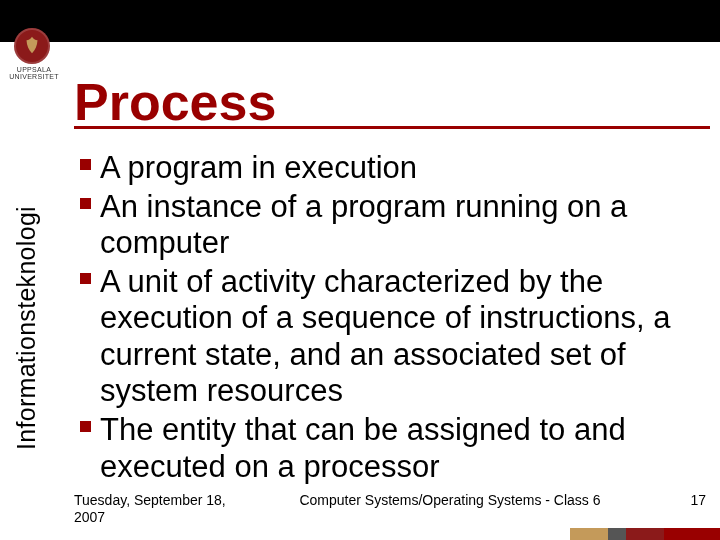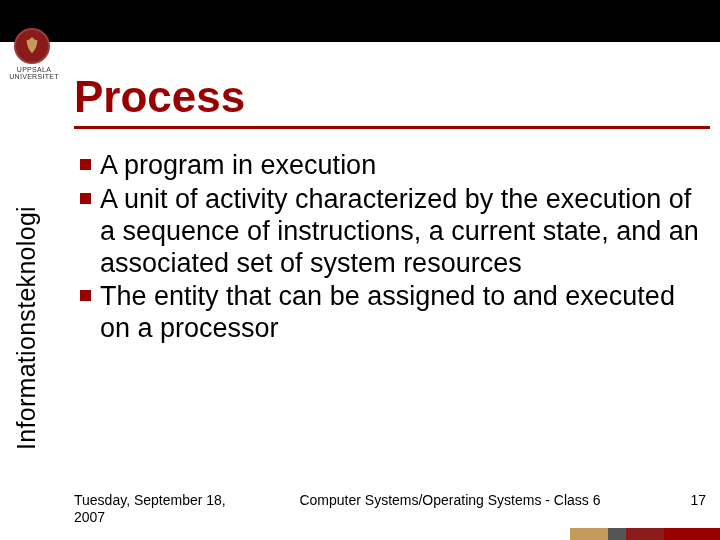--- a/index.html
+++ b/index.html
@@ -14,40 +14,40 @@
     box-shadow: inset 0 0 0 2px rgba(255,255,255,0.15);
   }
   .seal svg { width: 22px; height: 22px; fill: #c49a5a; }
   .seal-caption {
     position: absolute; left: 8px; top: 66px; font-size: 7px; letter-spacing: 0.3px;
     color: #333; text-align: center; width: 52px; line-height: 1.05;
   }
 
   .title {
     position: absolute; left: 74px; top: 72px;
-    font-size: 44px; font-weight: 700; color: #990000;
+    font-size: 52px; font-weight: 700; color: #990000;
   }
   .title-rule {
     position: absolute; left: 74px; top: 126px; right: 10px; height: 3px;
     background: #990000;
   }
 
   .sidebar-label {
     position: absolute; left: 12px; top: 450px;
     transform: rotate(-90deg); transform-origin: left top;
     font-size: 25px; color: #000; letter-spacing: 0.3px;
   }
 
   .content {
     position: absolute; left: 66px; top: 150px; right: 14px;
   }
   .bullets { list-style: none; }
   .bullets li {
     position: relative; padding-left: 34px; margin-bottom: 2px;
-    font-size: 27px; line-height: 1.18; color: #000;
+    font-size: 31px; line-height: 1.18; color: #000;
   }
   .bullets li::before {
     content: ""; position: absolute; left: 14px; top: 9px;
     width: 11px; height: 11px; background: #990000;
   }
 
   .footer {
     position: absolute; left: 74px; right: 14px; bottom: 14px;
     font-size: 14px; color: #000; display: flex; align-items: flex-start;
   }
@@ -81,20 +81,21 @@
 </div>
 
 <div class="title">Process</div>
 <div class="title-rule"></div>
 
 <div class="sidebar-label">Informationsteknologi</div>
 
 <div class="content">
   <ul class="bullets">
     <li>A program in execution</li>
+    <li>An instance of a program running on a computer</li>
     <li>A unit of activity characterized by the execution of a sequence of instructions, a current state, and an associated set of system resources</li>
     <li>The entity that can be assigned to and executed on a processor</li>
   </ul>
 </div>
 
 <div class="footer">
   <div class="footer-date">Tuesday, September 18, 2007</div>
   <div class="footer-title">Computer Systems/Operating Systems - Class 6</div>
   <div class="footer-page">17</div>
 </div>

